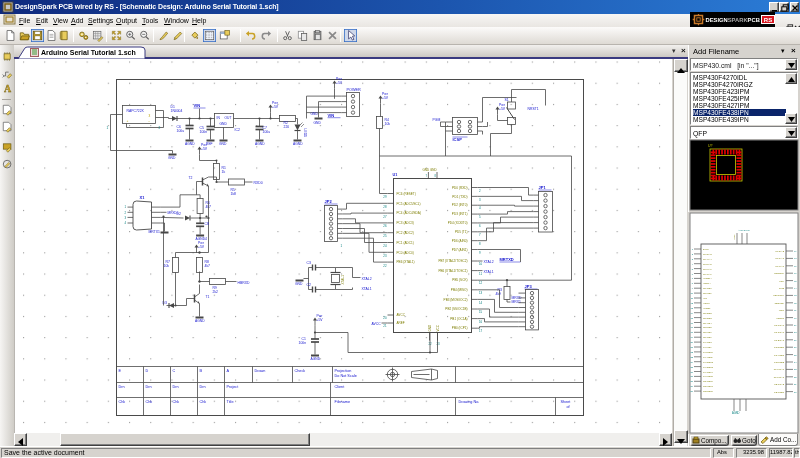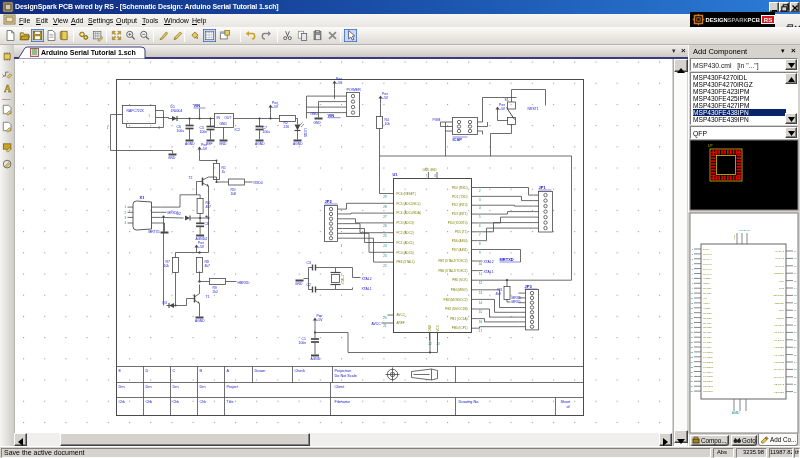--- a/index.html
+++ b/index.html
@@ -804,21 +804,21 @@
   <div class="btn3d" style="position:absolute;left:0;top:0;width:13px;height:13px"><svg width="6" height="8" style="margin:2.5px 3px">
         <path d="M0,4 L5,0 L5,8 Z" fill="#000"></path>
       </svg></div>
   <div class="btn3d" style="position:absolute;left:46px;top:0;width:250px;height:13px;background:#d6d3ce"></div>
   <div class="btn3d" style="position:absolute;left:645px;top:0;width:13px;height:13px"><svg width="6" height="8" style="margin:2.5px 3px">
         <path d="M5,4 L0,0 L0,8 Z" fill="#000"></path>
       </svg></div>
 </div>
 
 <div class="abs" style="left:688px;top:45px;width:112px;height:401px;background:#d6d3ce;border-left:1px solid #fff">
-  <div style="position:absolute;left:4px;top:2px;font-size:7.5px">Add Component</div>
+  <div style="position:absolute;left:4px;top:2px;font-size:7.5px">Add Filename</div>
   <div style="position:absolute;left:92px;top:2px;font-size:7px">▾</div>
   <div style="position:absolute;left:102px;top:1px;font-size:8px;font-weight:bold">×</div>
 </div>
 
 <div class="abs sunk" style="left:690px;top:58px;width:108px;height:13px;background:#fff;font-size:6.8px;color:#222">
   <span style="position:absolute;left:2px;top:2.5px">MSP430.cml&nbsp;&nbsp;&nbsp;[in "..."]</span>
   <div class="btn3d" style="position:absolute;right:0;top:0;width:12px;height:11px"><svg width="7" height="5" style="margin:3px 2px">
         <path d="M3.5,5 L7,0 L0,0 Z" fill="#000"></path>
       </svg></div>
 </div>

